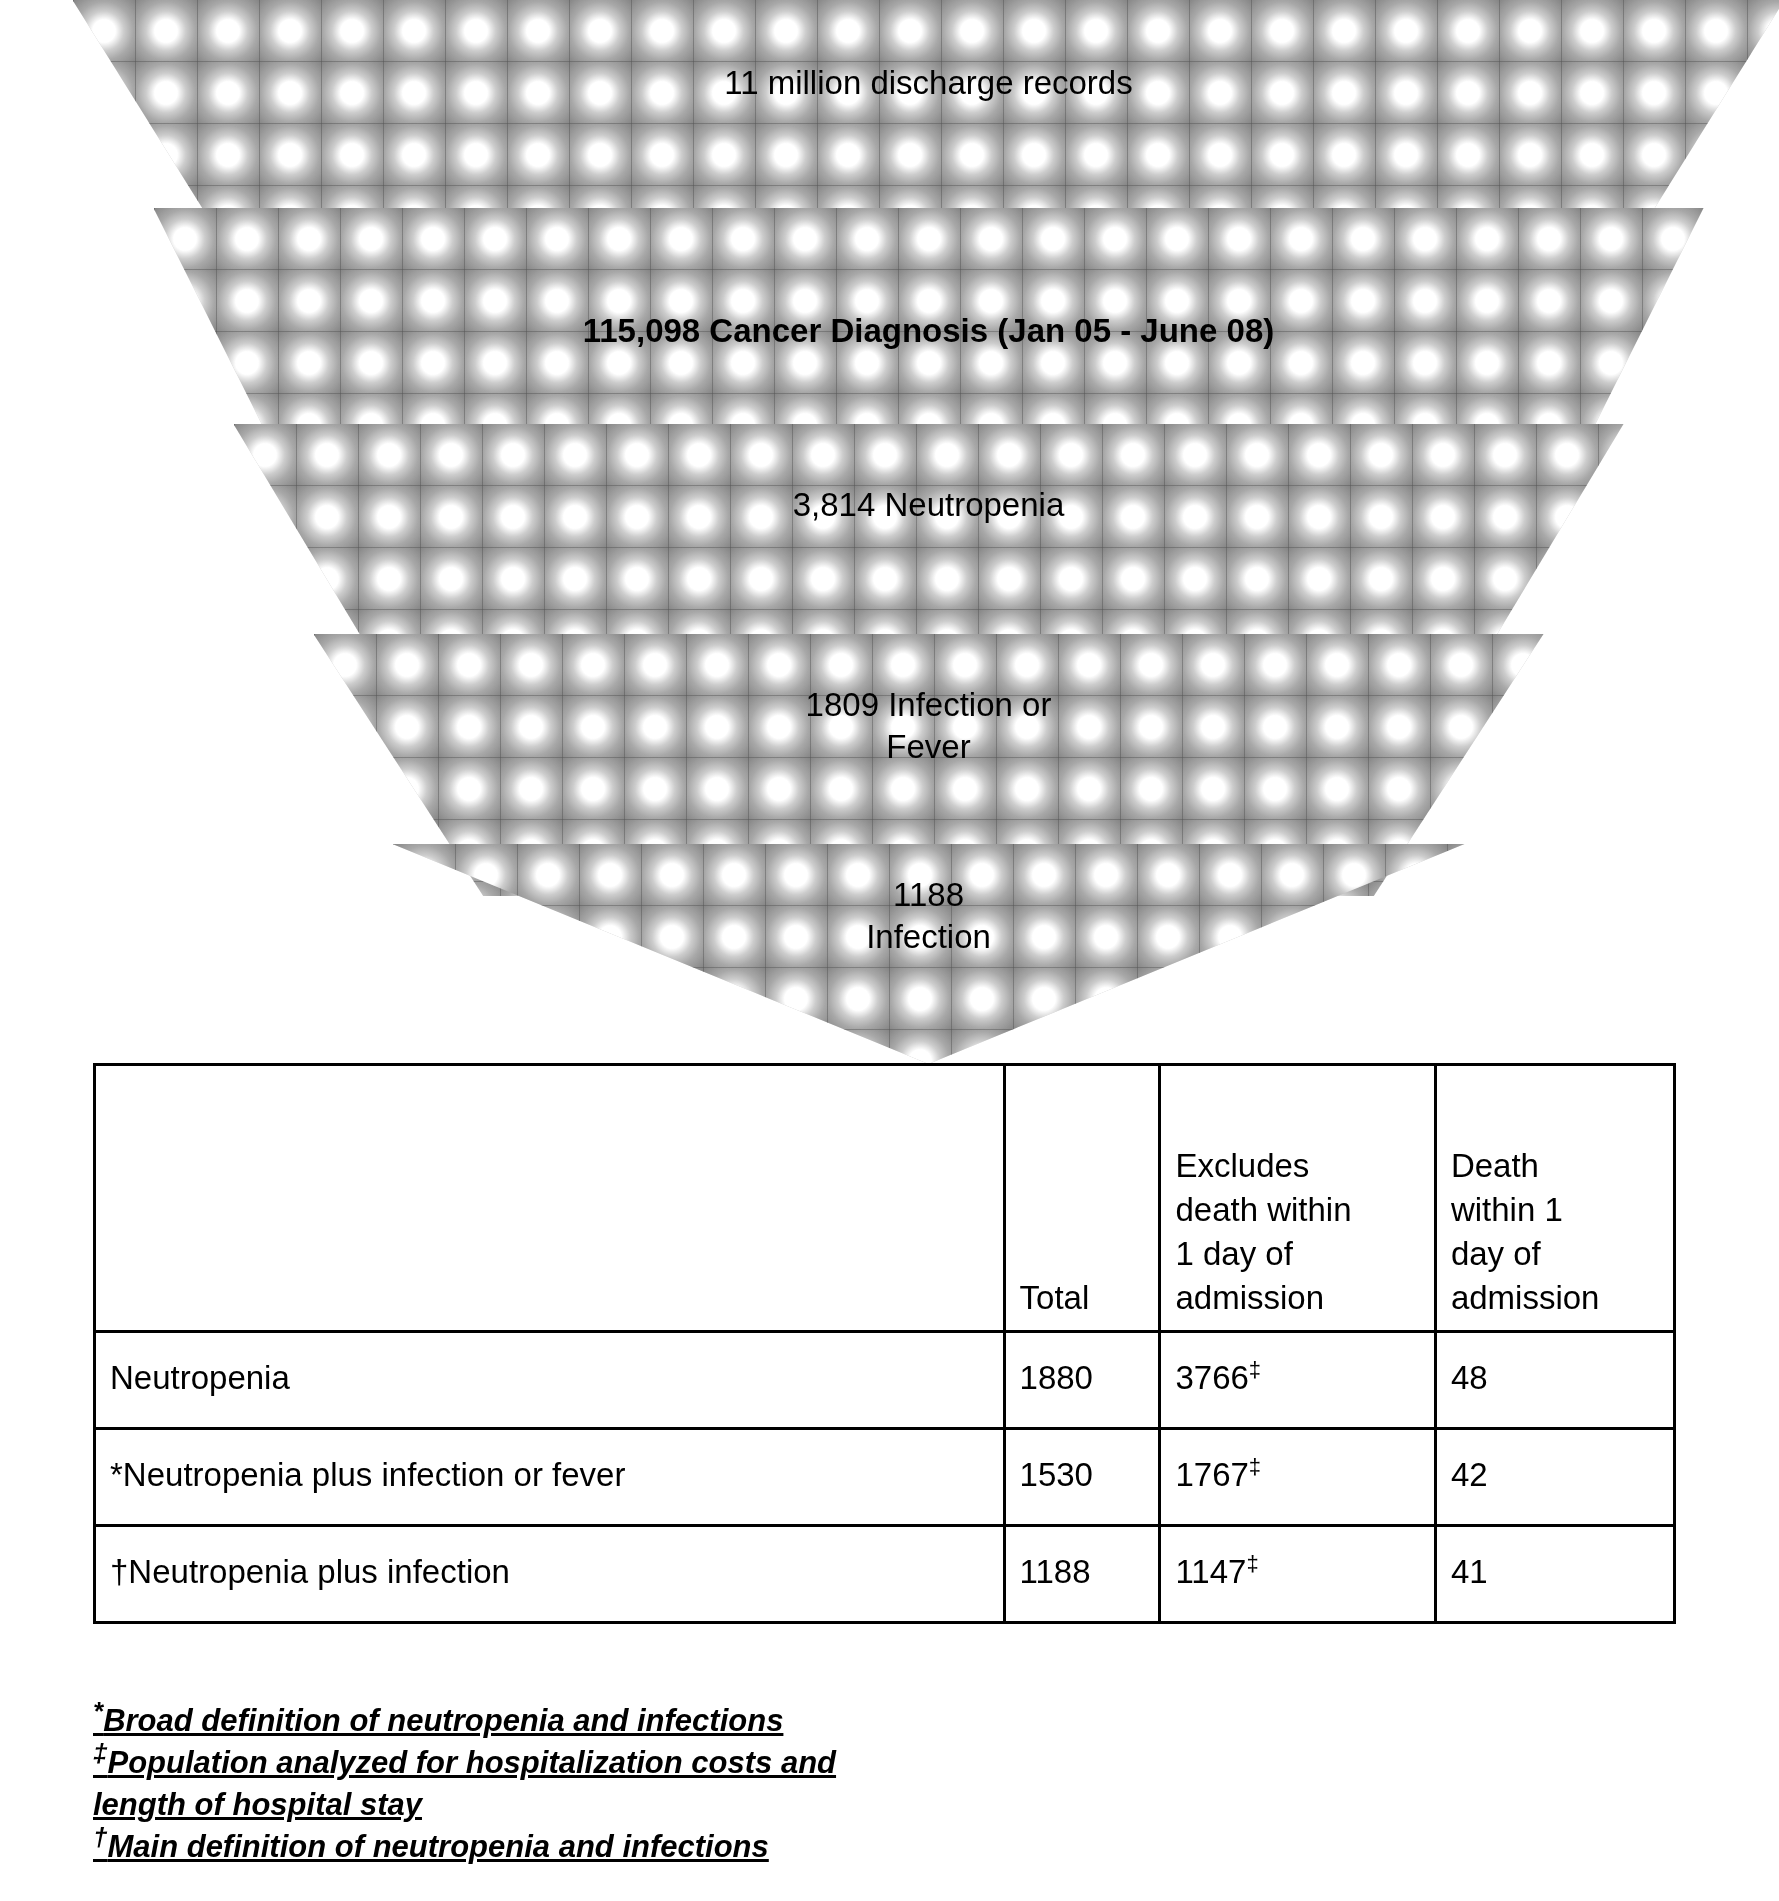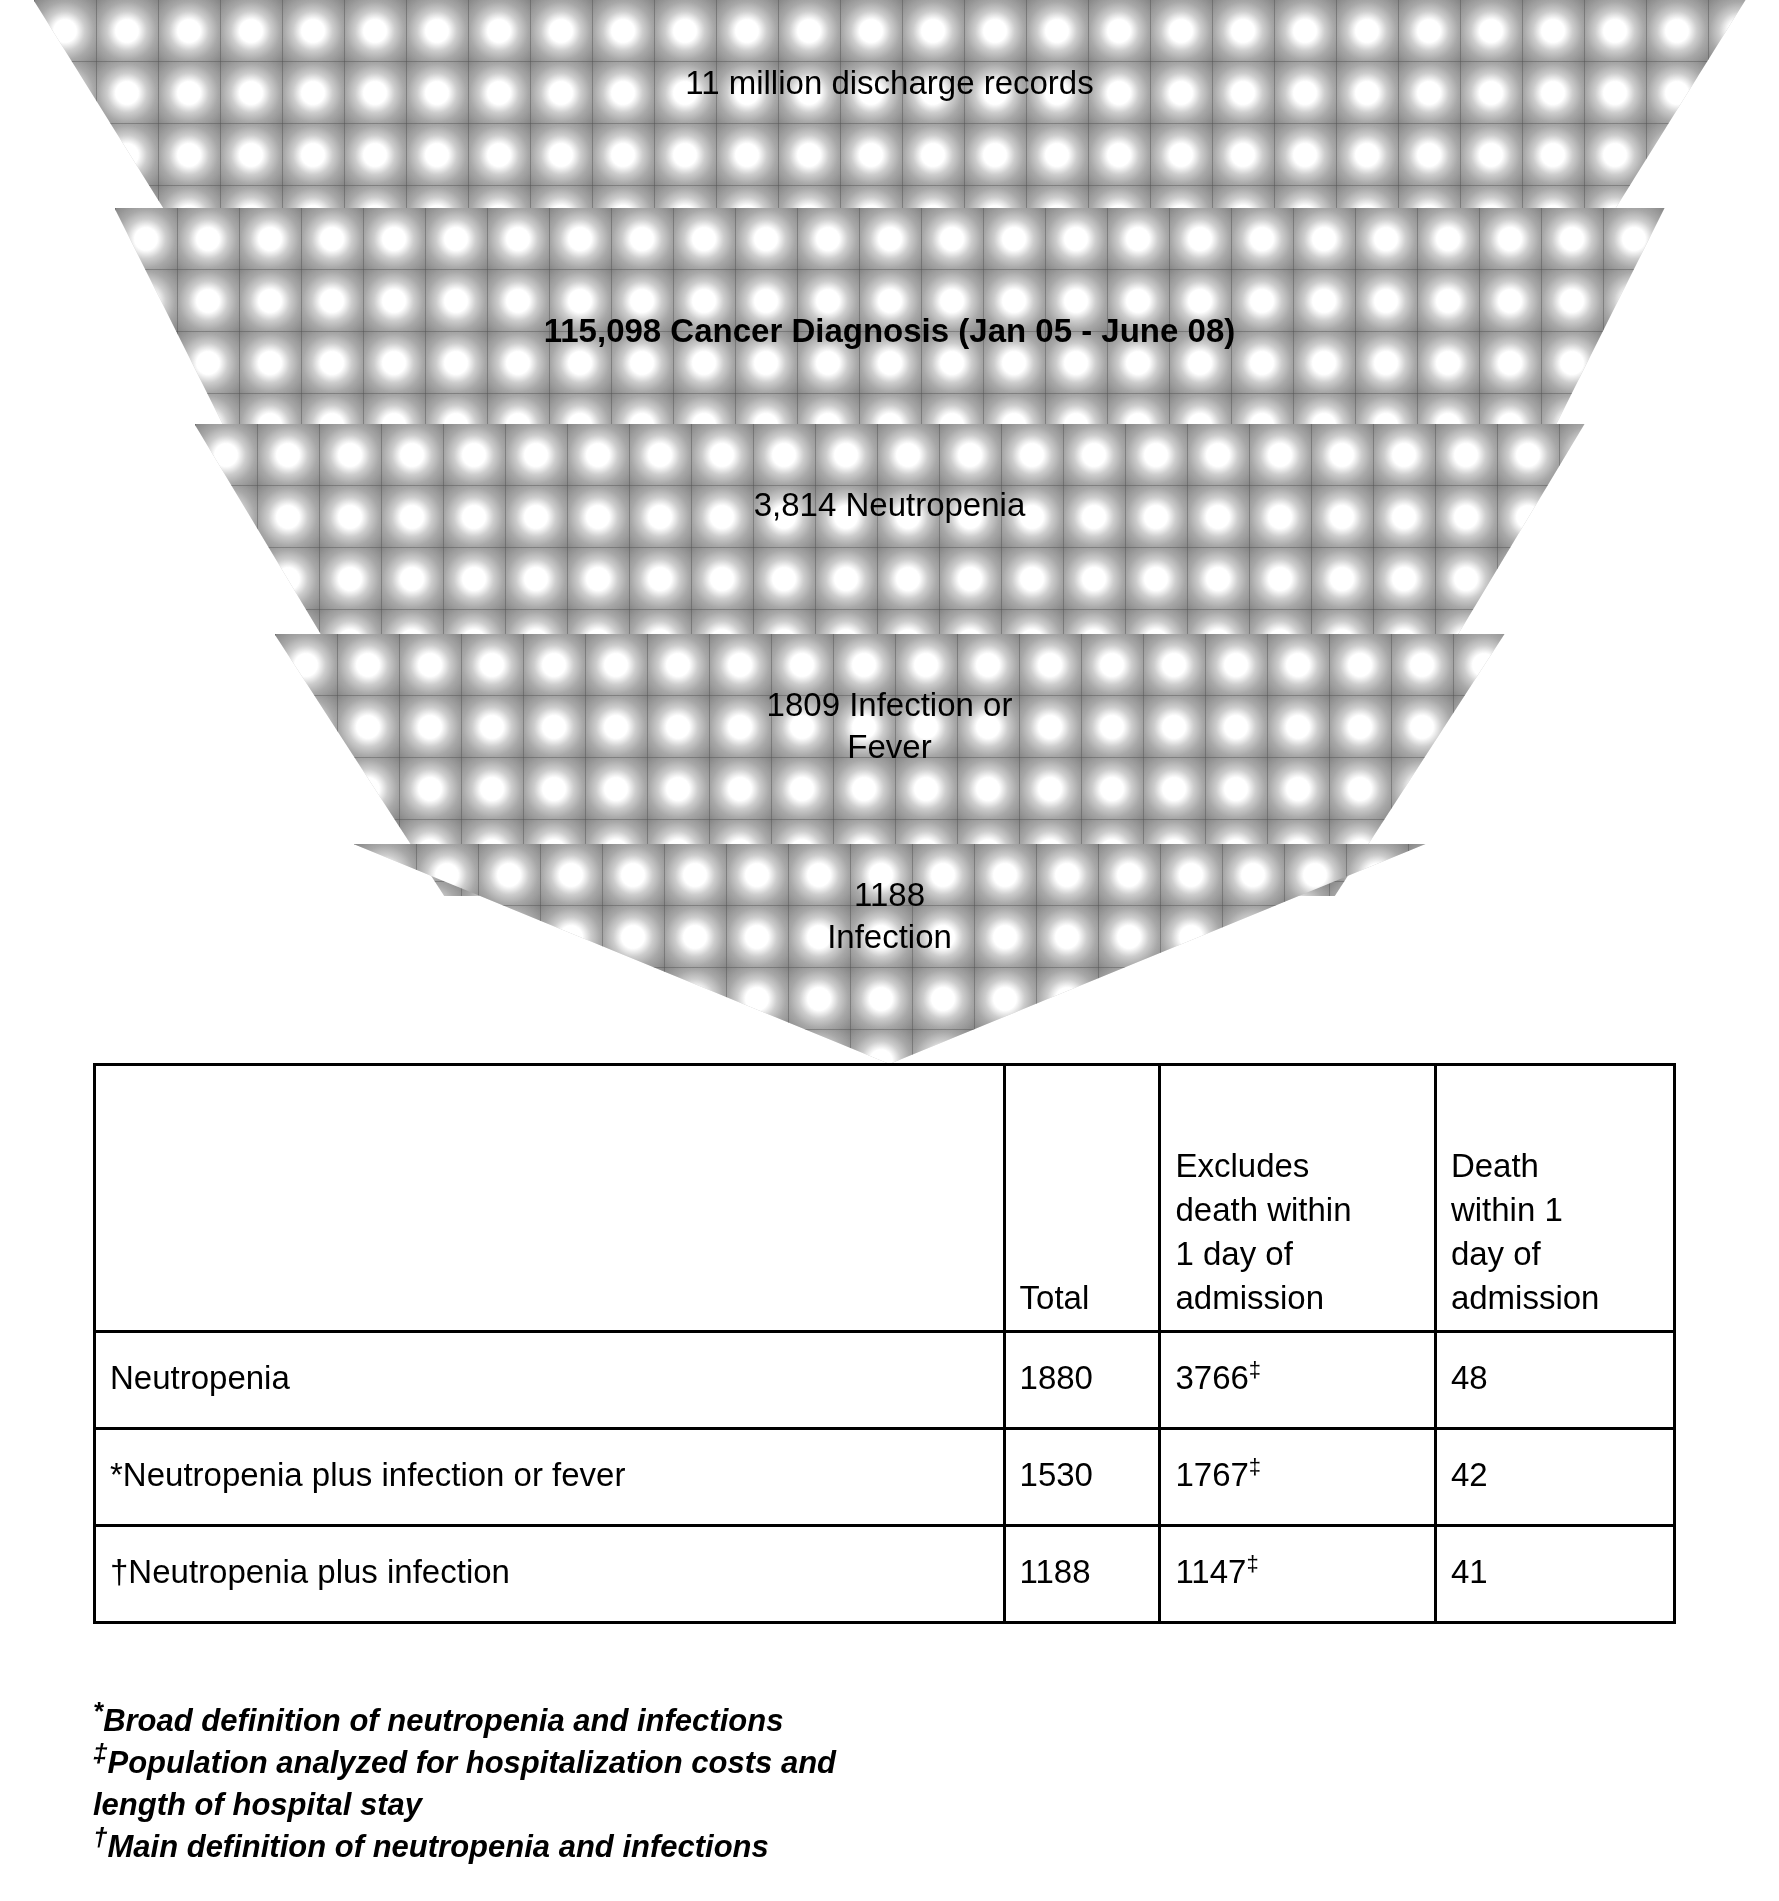--- a/index.html
+++ b/index.html
@@ -14,20 +14,21 @@
     color: #000000;
     position: relative;
     overflow: hidden;
   }
 
   
   #funnel {
     position: relative;
     width: 1558px;
     height: 1020px;
+    margin-left: 39px;
   }
   .funnel-layer {
     position: absolute;
     left: 0;
     width: 1779px;
     display: flex;
     align-items: flex-start;
     justify-content: center;
   }
   .funnel-shape {
@@ -137,21 +138,21 @@
     position: absolute;
     left: 93px;
     top: 1700px;
     width: 1250px;
     font-style: italic;
     font-weight: bold;
     font-size: 31px;
     line-height: 42px;
     font-family: "Liberation Sans", sans-serif;
   }
-  #footnotes div { white-space: pre-line; }
+  #footnotes div { white-space: pre-line; text-decoration: underline; }
   #footnotes .mark { font-size: 26px; vertical-align: super; line-height: 0; }
 </style>
 </head>
 <body>
 
 <div id="funnel">
 
   <div class="funnel-layer" id="layer1">
     <div class="funnel-shape">
       <span class="funnel-label">11 million discharge records</span>

